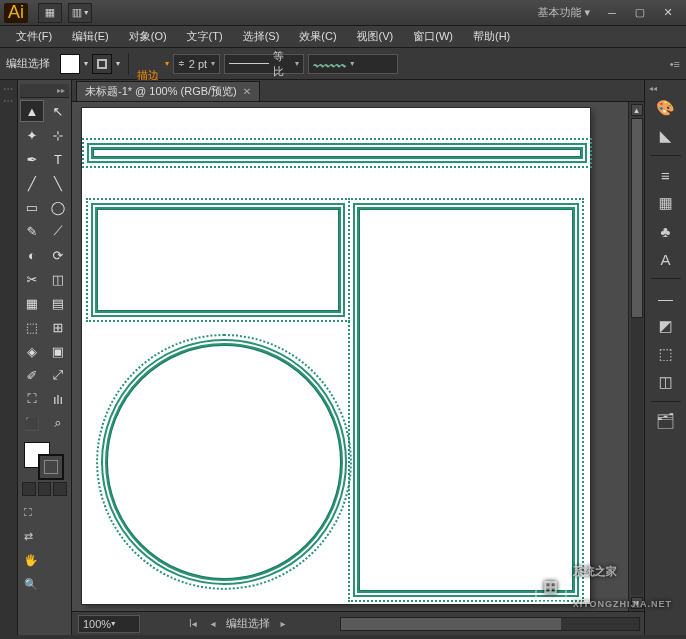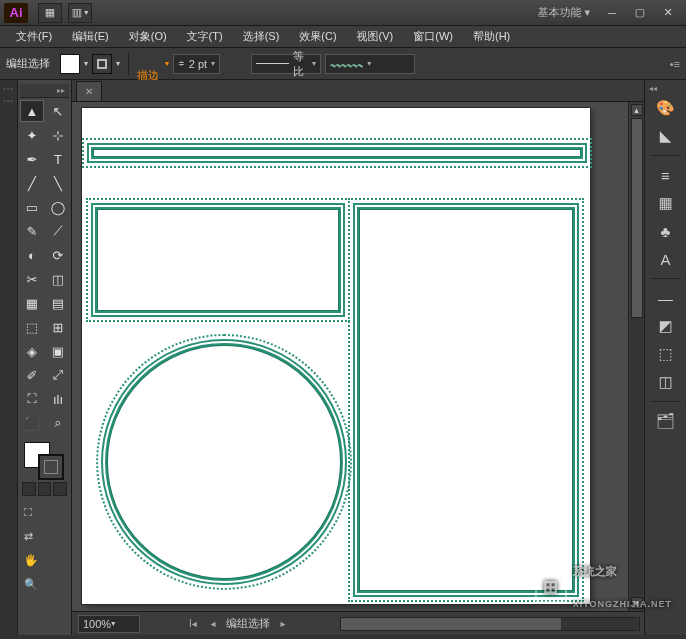--- a/index.html
+++ b/index.html
@@ -1,34 +1,34 @@
 <!DOCTYPE html>
 <html><head>
 <meta charset="utf-8">
 <style>
 * { margin: 0; padding: 0; box-sizing: border-box; font-family: "Microsoft YaHei", Arial, sans-serif; font-size: 11px; }
 body { width: 686px; height: 639px; background: #323232; color: #ccc; overflow: hidden; position: relative; }
 .titlebar { height: 26px; background: linear-gradient(#4a4a4a,#383838); display: flex; align-items: center; padding: 0 4px; border-bottom: 1px solid #1a1a1a; }
-.titlebar .logo { width: 24px; height: 20px; background: #2a1500; color: #d946ef; display: flex; align-items: center; justify-content: center; font-weight: bold; font-size: 13px; border-radius: 2px; margin-right: 10px; }
+.titlebar .logo { width: 24px; height: 20px; background: #2a1500; color: #eab308; display: flex; align-items: center; justify-content: center; font-weight: normal; font-size: 18px; border-radius: 2px; margin-right: 10px; }
 .titlebar .icon-btn { width: 24px; height: 20px; background: #3a3a3a; margin-right: 6px; display: flex; align-items: center; justify-content: center; border: 1px solid #222; }
 .titlebar .spacer { flex: 1; }
 .titlebar .ws { color: #bbb; margin-right: 8px; }
 .titlebar .win-btn { width: 28px; height: 18px; display: flex; align-items: center; justify-content: center; color: #ccc; }
 .menubar { height: 22px; background: #3c3c3c; display: flex; align-items: center; padding: 0 6px; border-bottom: 1px solid #1a1a1a; }
 .menubar .menu-item { padding: 0 10px; color: #ddd; cursor: pointer; }
 .controlbar { height: 32px; background: #393939; display: flex; align-items: center; padding: 0 6px; border-bottom: 1px solid #1a1a1a; gap: 4px; }
 .controlbar .sel-label { color: #ddd; margin-right: 6px; }
 .swatch { width: 20px; height: 20px; background: #fff; border: 1px solid #111; }
 .swatch-ring { width: 20px; height: 20px; border: 1px solid #111; display:flex; align-items:center; justify-content:center; }
 .swatch-ring .inner { width:10px; height:10px; border:2px solid #bbb; }
 .cb-sep { width:1px; height:22px; background:#222; margin:0 4px; }
 .cb-label { color: #ff8c00; margin-right: 2px; margin-top: 24px; }
 .cb-dd { height: 20px; background: #2a2a2a; border: 1px solid #555; display:flex; align-items:center; padding:0 4px; gap:4px; }
 .cb-dd .caret { font-size:8px; color:#aaa; }
-.cb-dd.line { width: 70px; justify-content: flex-end; margin-left: 27px; }
+.cb-dd.line { width: 80px; justify-content: flex-end; }
 .cb-dd .linesample { width:48px; height:1px; background:#ccc; }
 .cb-opacity { color:#ff8c00; margin-left:4px;margin-top:45px; }
 .cb-menu { margin-left:auto; color:#aaa; }
 .main { display:flex; height: 555px; }
 .leftbar { width: 18px; background:#323232; border-right:1px solid #1a1a1a; display:flex; flex-direction:column; align-items:center; }
 .leftbar .dots { writing-mode: vertical-rl; color:#888; font-size:10px; margin-top:4px; letter-spacing:2px; }
 .toolbox { width: 54px; background:#454545; border-right:1px solid #1a1a1a; padding:4px 2px; }
 .toolbox .tab { height:14px; background:#3a3a3a; border-bottom:1px solid #222; margin-bottom:2px; display:flex; align-items:center; justify-content:flex-end; padding-right:4px; }
 .toolbox .tab .arrows { font-size:8px; color:#999; }
 .toolbox .grid { display:grid; grid-template-columns: 24px 24px; gap:2px; }
@@ -182,20 +182,21 @@
       <div class="bi">⛶</div>
       <div class="bi">⇄</div>
       <div class="bi">🖐</div>
       <div class="bi">🔍</div>
     </div>
   </div>
 
   <div class="center">
     <div class="doctab-row">
       <div class="doctab">
+        <span>未标题-1* @ 100% (RGB/预览)</span>
         <span class="close">✕</span>
       </div>
     </div>
     <div class="canvas-wrap">
       <div class="canvas-scroll">
         <div class="artboard">
           <div class="deco strip"></div>
           <div class="deco rect1"></div>
           <div class="deco rect2"></div>
           <div class="deco circ"></div>

